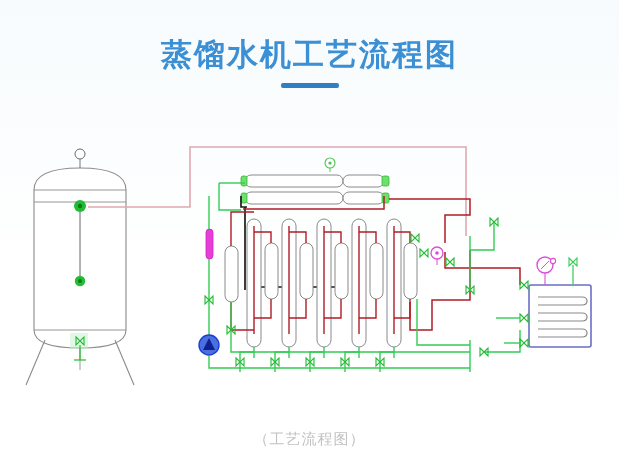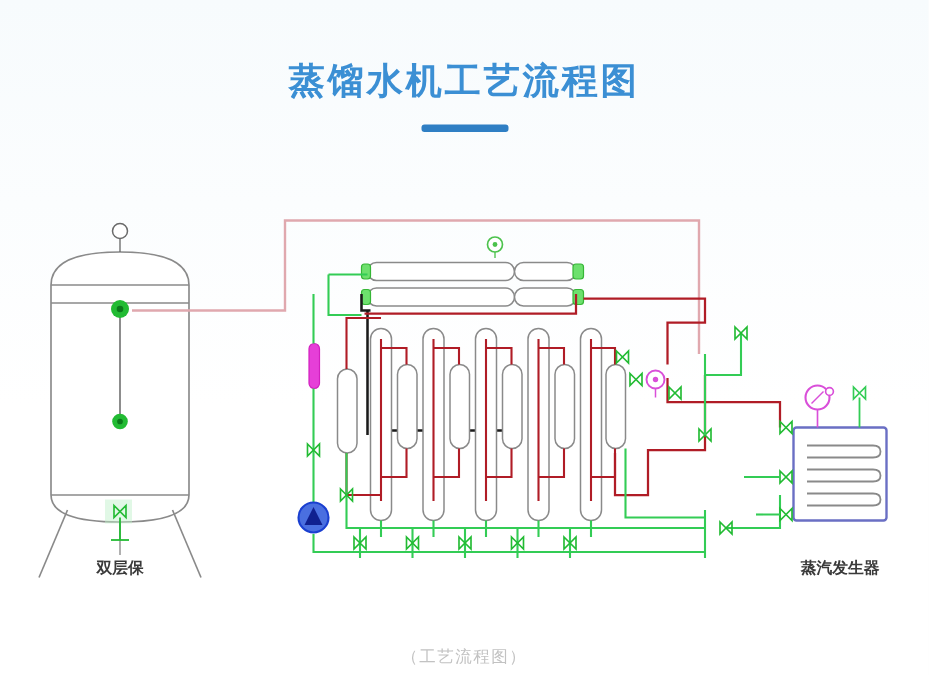--- a/index.html
+++ b/index.html
@@ -9,38 +9,38 @@
     font-family:"Liberation Sans","DejaVu Sans",sans-serif;
   }
   #page{
     position:relative;width:619px;height:450px;
     background:linear-gradient(180deg,#f7fbfd 0%,#fbfdfe 30%,#ffffff 60%,#ffffff 100%);
   }
   #title-block{
     position:absolute;left:0;top:36px;width:619px;text-align:center;
   }
   #title-text{
-    font-size:24px;font-weight:bold;color:#3b8fd4;letter-spacing:2px;
+    font-size:31px;font-weight:bold;color:#3b8fd4;letter-spacing:2px;
     line-height:38px;white-space:nowrap;
   }
   #title-rule{
     margin:9px auto 0 auto;width:58px;height:5px;border-radius:2px;background:#2f7fc4;
   }
   #diagram{position:absolute;left:0;top:0;width:619px;height:450px;}
   .cap-label{
     position:absolute;text-align:center;color:#3a3a3a;
     font-size:10.5px;line-height:14px;font-weight:bold;
     font-family:"DejaVu Sans","Liberation Sans",sans-serif;
   }
   #label-tank{left:28px;top:372px;width:104px;}
   #label-still{left:272px;top:378px;width:112px;}
   #label-boiler{left:508px;top:372px;width:104px;}
   #footer-caption{
     position:absolute;left:0;top:430px;width:619px;text-align:center;
-    color:#c2c2c2;font-size:11px;letter-spacing:1px;
+    color:#c2c2c2;font-size:15px;letter-spacing:1px;
     font-family:"DejaVu Sans","Liberation Sans",sans-serif;
   }
 </style>
 </head>
 <body>
 
 <div id="page">
 
   <div id="title-block">
     <div id="title-text">蒸馏水机工艺流程图</div>
@@ -271,21 +271,19 @@
           <use href="#valveSym"></use>
         </g>
       <g transform="translate(484,352)">
           <use href="#valveSym"></use>
         </g>
     </g>
 
   </svg>
 
   <div class="cap-label" id="label-tank">
-    <div>双层保</div>
   </div>
 
 
-  <div class="cap-label" id="label-boiler">蒸汽发生器</div>
 
   <div id="footer-caption">（工艺流程图）</div>
 
 </div>
 
 </body></html>

